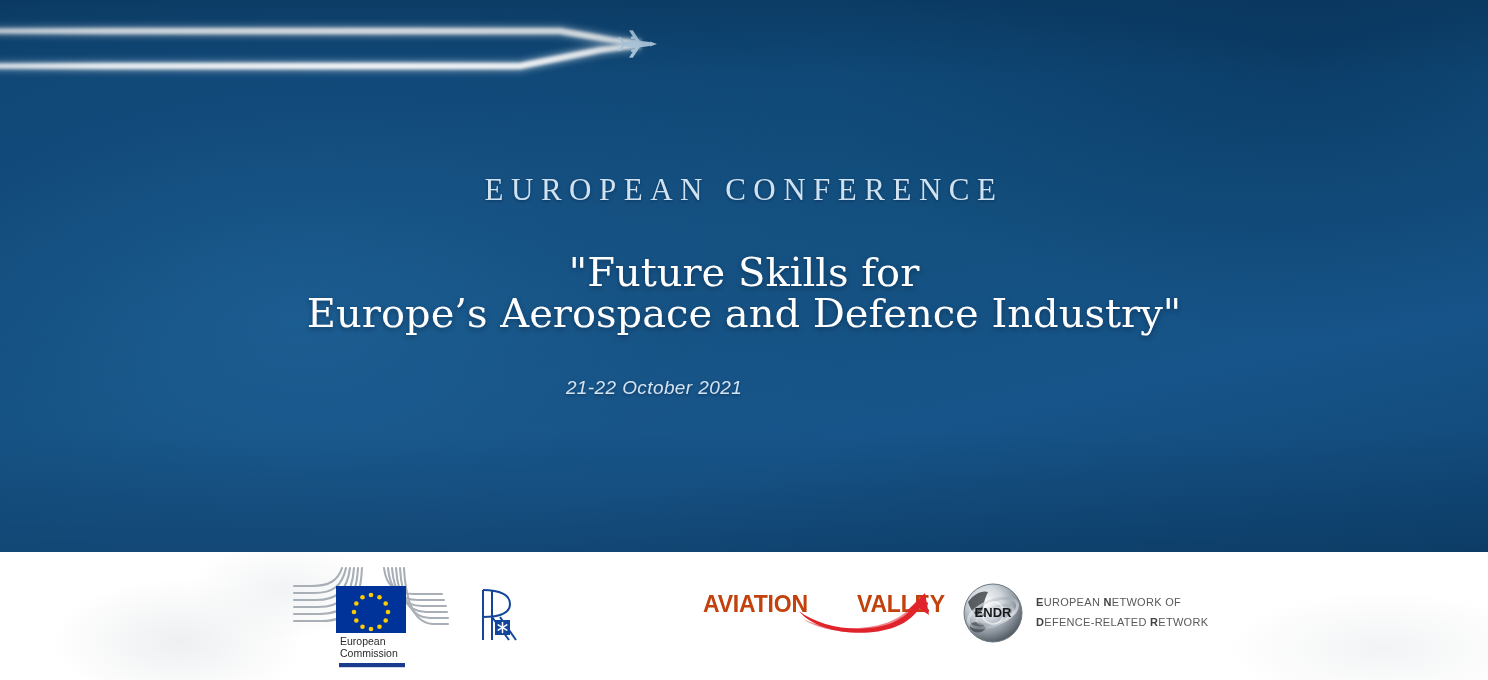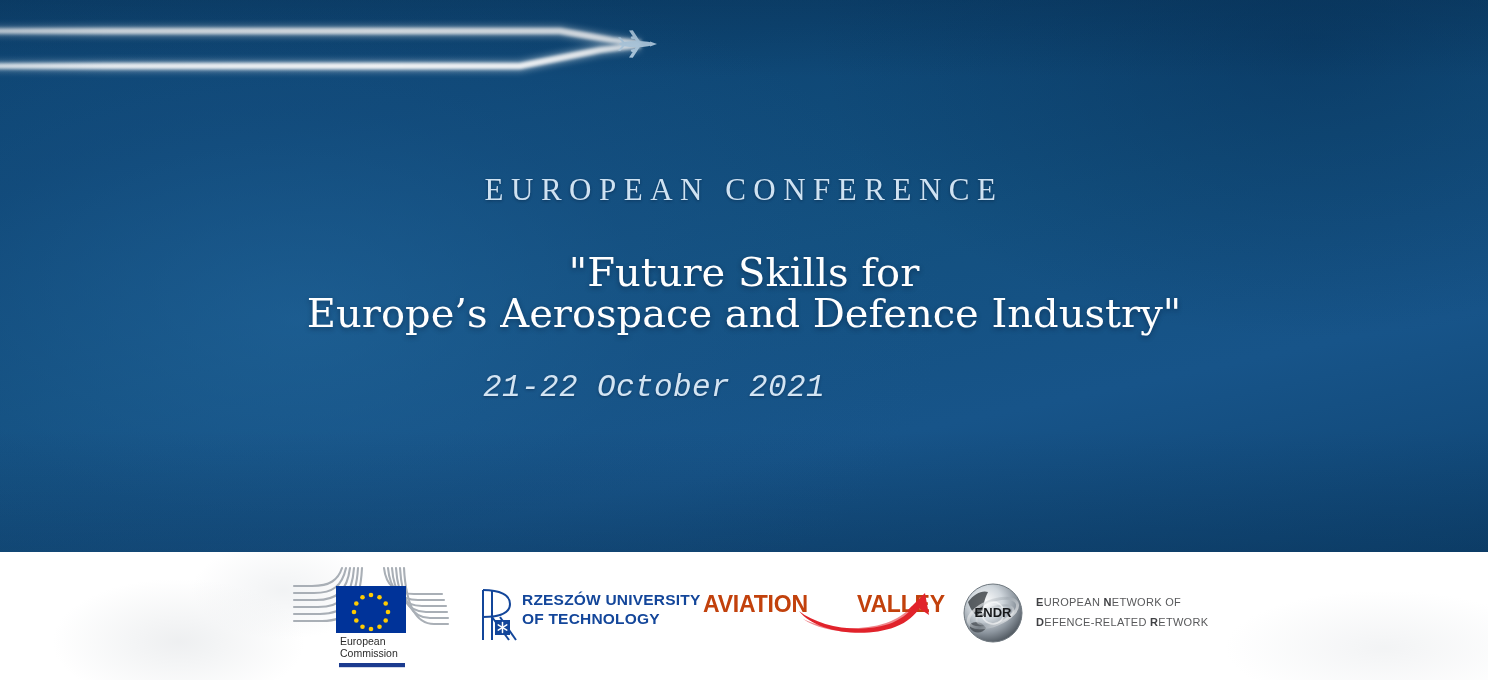--- a/index.html
+++ b/index.html
@@ -96,23 +96,23 @@
     text-shadow: 0 2px 5px rgba(0,18,42,0.42);
   }
   .title-line { display: block; white-space: nowrap; }
 
   .meta {
     position: absolute;
     left: 0;
     top: 371px;
     width: 1308px;
     text-align: center;
-    font-family: Liberation Mono, monospace;
+    font-family: Liberation Sans, sans-serif;
     font-style: italic;
-    font-size: 31px;
+    font-size: 19px;
     line-height: 33px;
     letter-spacing: 0.4px;
     color: #d3e4f3;
     text-shadow: 0 1px 3px rgba(0,18,42,0.40);
   }
   .meta-line { display: block; white-space: nowrap; }
 
   
   .footer {
     position: absolute;
@@ -315,24 +315,20 @@
             <path d="M 14,31 L 31,54"></path>
             <path d="M 22,31 L 38,54"></path>
           </g>
           <rect x="17" y="34" width="15" height="15" fill="#13469a"></rect>
           <g stroke="#ffffff" stroke-width="1.5" stroke-linecap="round">
             <path d="M 24.5,36.5 L 24.5,46.5"></path>
             <path d="M 20.2,38.8 L 28.8,44.2"></path>
             <path d="M 28.8,38.8 L 20.2,44.2"></path>
           </g>
         </svg>
-        <div class="rut-text">
-          <span>RZESZÓW UNIVERSITY</span><br>
-          <span>OF TECHNOLOGY</span>
-        </div>
       </div>
 
       <div class="logo" id="logo-av">
         <span class="av-word" id="av-aviation">AVIATION</span>
         <span class="av-word" id="av-valley">VALLEY</span>
         <svg width="228" height="52" viewBox="0 0 228 52" style="position:absolute;left:0;top:0">
           <path d="M 96,22 C 112,43 160,50 192,38 C 205,33 212,26 218,17
                    L 212,16 C 205,25 197,31 186,35 C 156,45 116,38 96,22 Z" fill="#e1232b"></path>
           <path d="M 100,30 C 120,44 158,47 186,37 C 198,32 206,26 212,18
                    L 209,17 C 202,25 194,30 183,34 C 155,43 120,40 100,30 Z" fill="#e1232b" opacity="0.55"></path>

